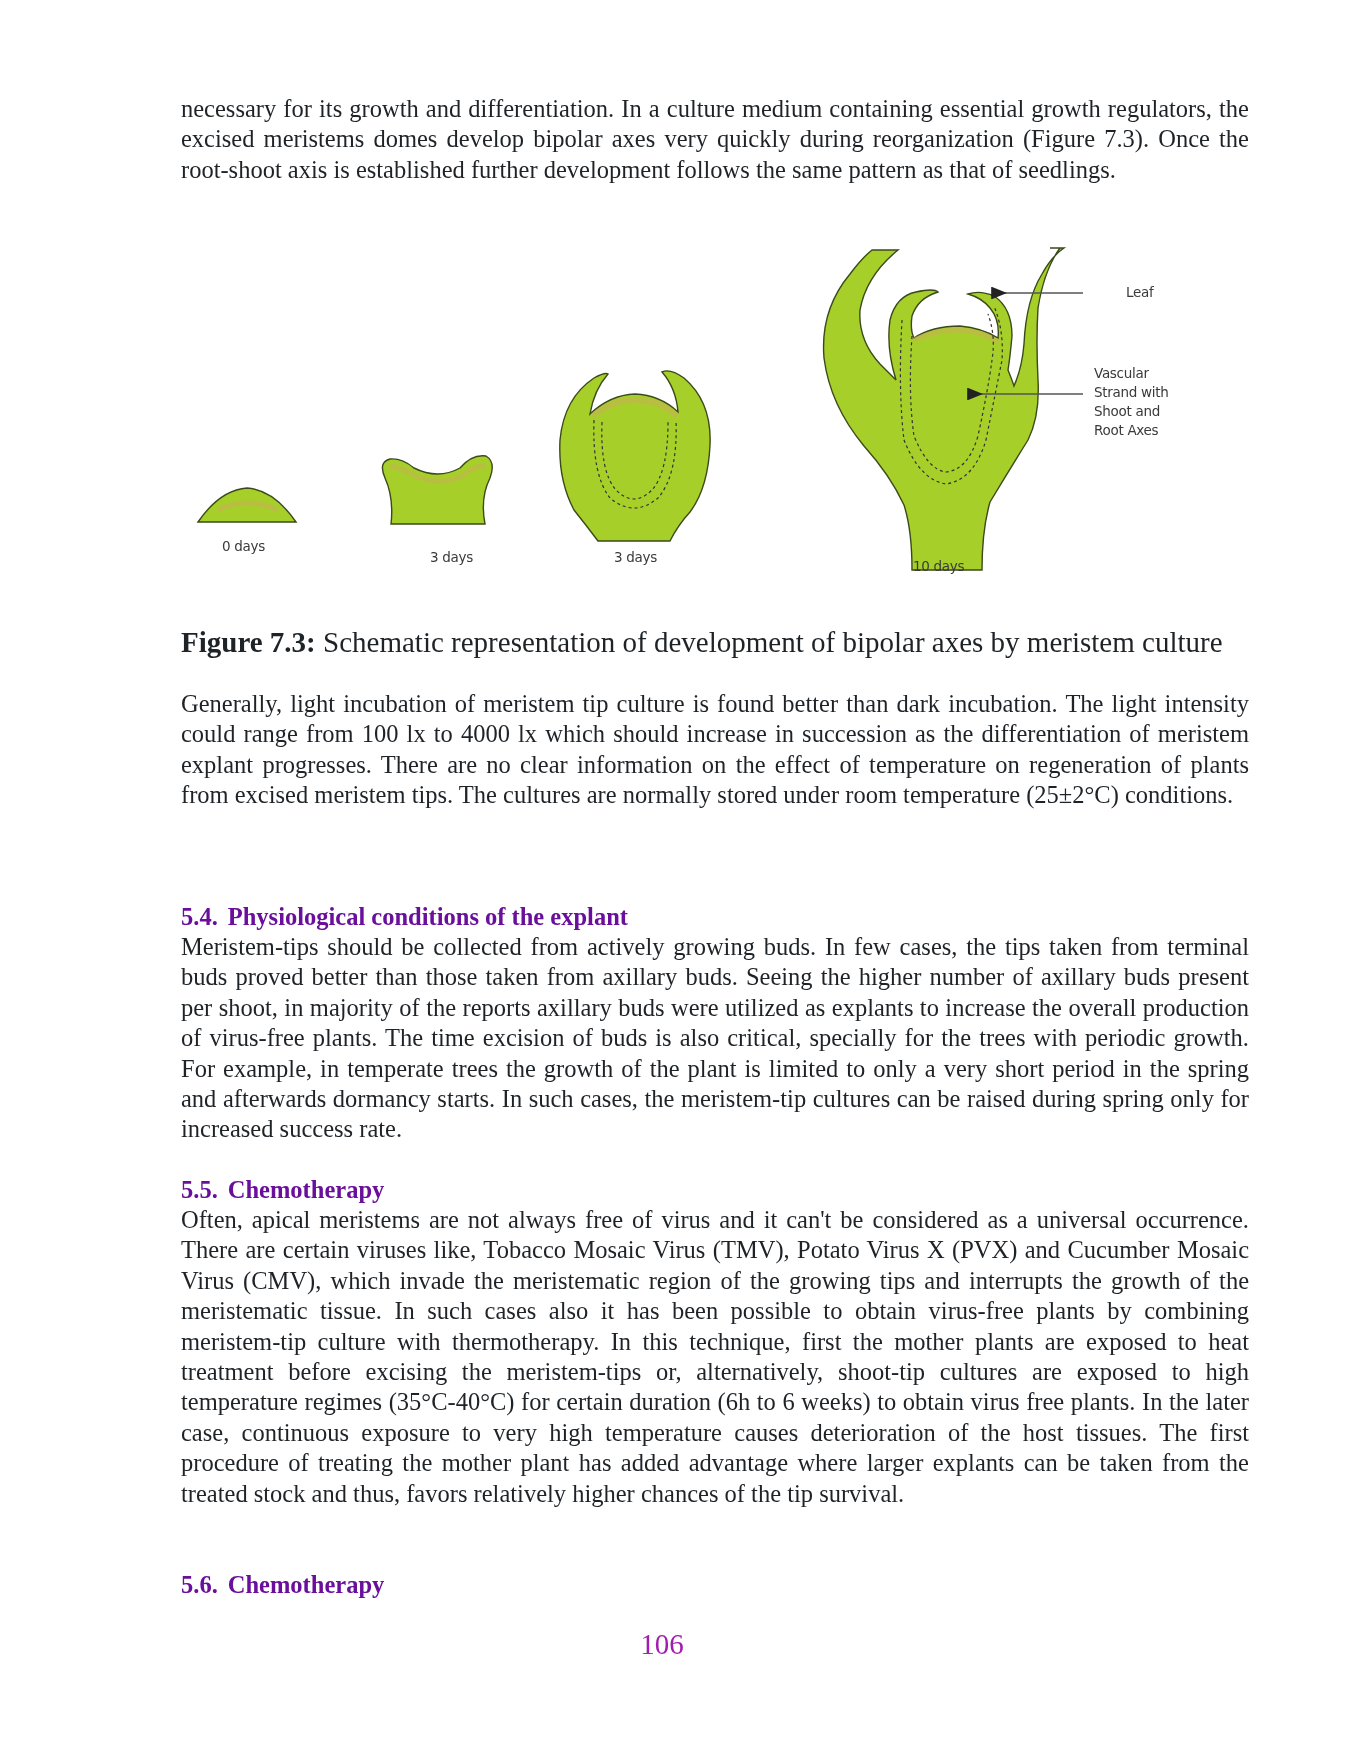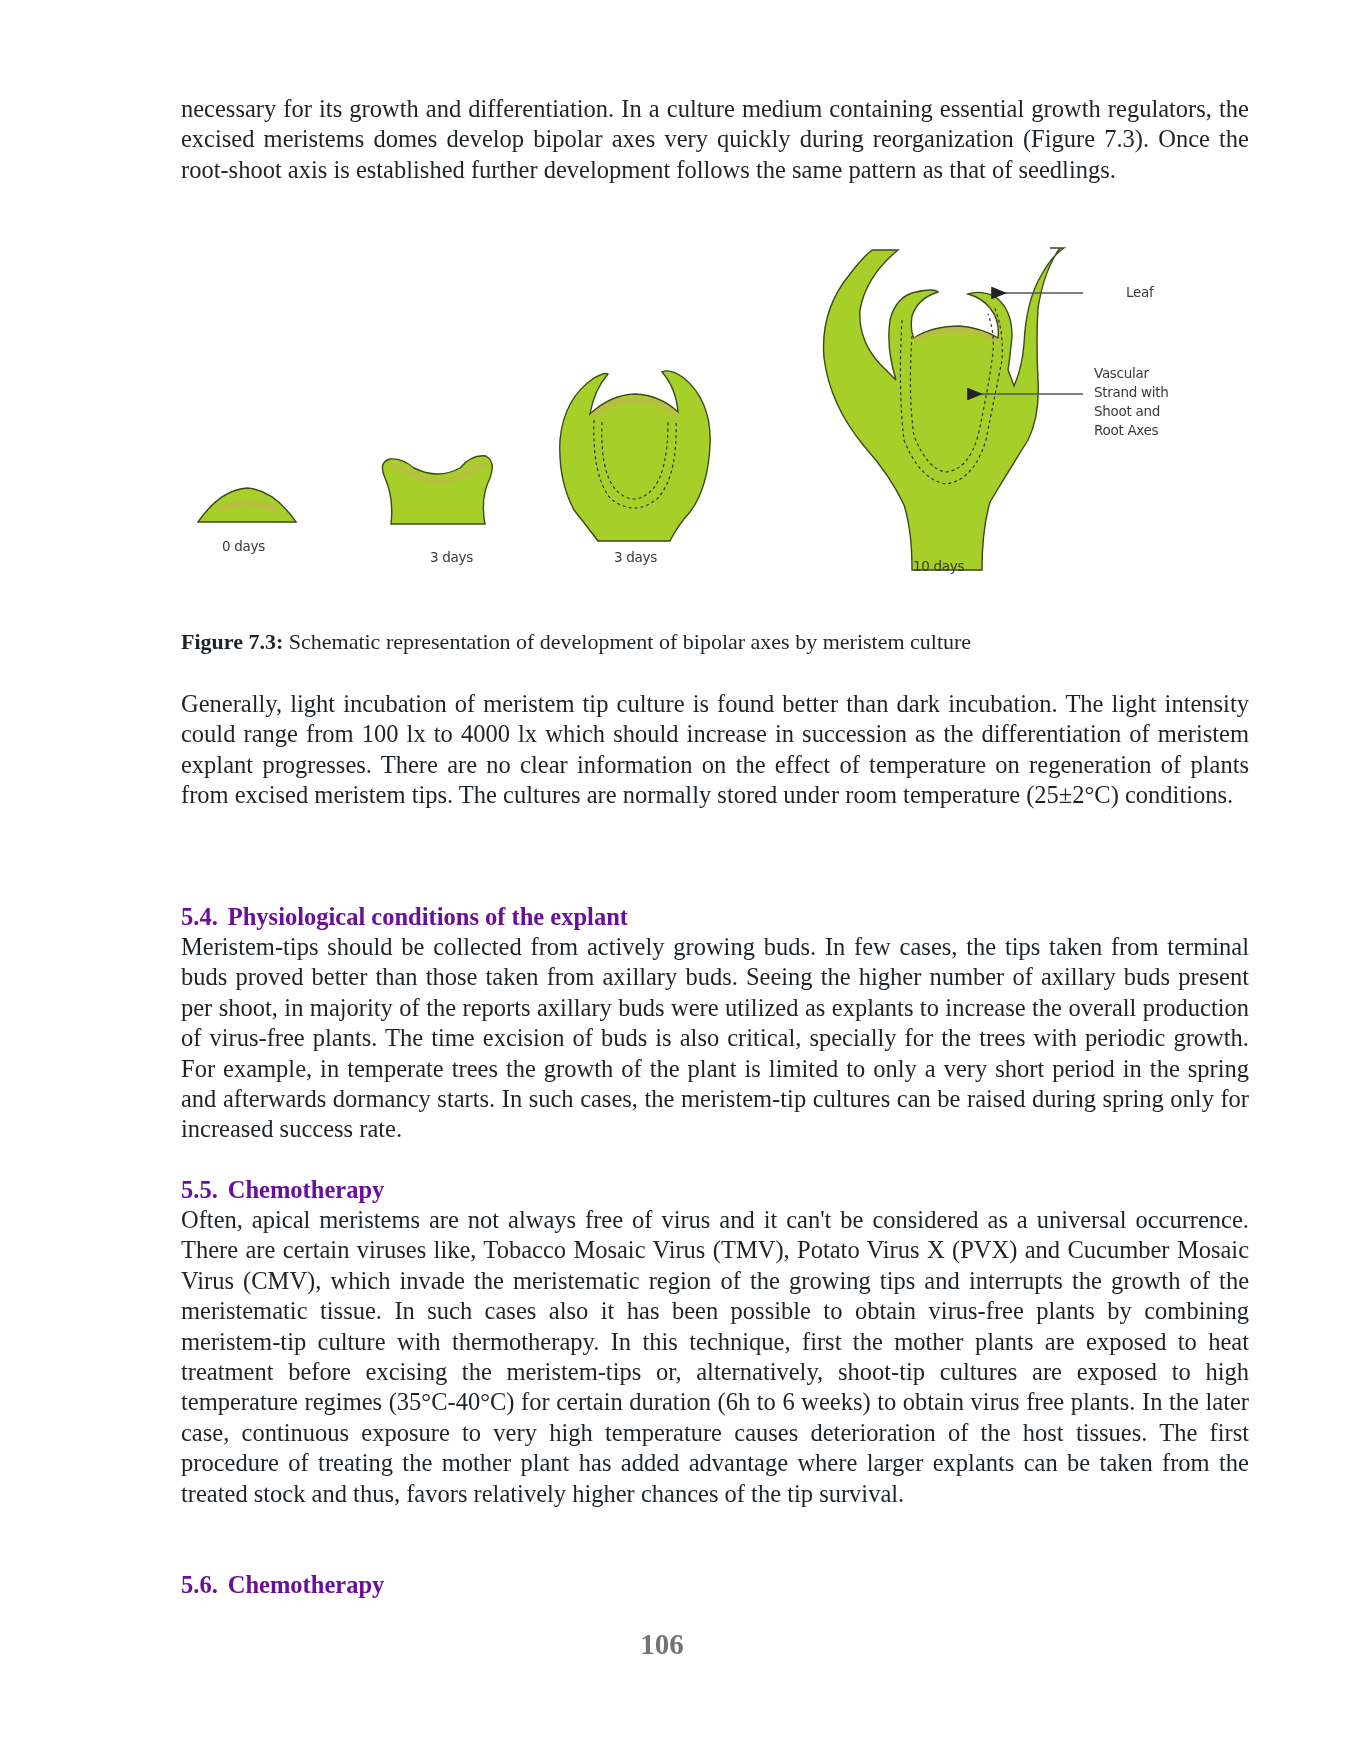--- a/index.html
+++ b/index.html
@@ -2,33 +2,33 @@
 <html><head>
 <meta charset="utf-8">
 <style>
   html, body { margin: 0; padding: 0; background: #ffffff; }
   body { width: 1348px; height: 1744px; position: relative; overflow: hidden;
          font-family: "Liberation Serif", serif; color: #1e2327; }
   .page { position: absolute; left: 181px; width: 1068px; }
   .para { font-size: 24.5px; line-height: 30.4px; text-align: justify; margin: 0; }
   .heading { font-size: 24.5px; line-height: 30px; font-weight: bold; color: #6a0e9c; margin: 0; }
   .heading .num { margin-right: 10px; }
-  .caption { font-size: 22px; line-height: 30px; margin: 0; }
+  .caption { font-size: 29px; line-height: 30px; margin: 0; }
   .caption b { font-weight: bold; }
   #intro { top: 94px; }
   #figure { position: absolute; left: 190px; top: 240px; width: 1000px; height: 345px; }
   #caption { top: 627px; }
   #s53 { top: 689px; }
   #s54 { top: 902px; }
   #s55 { top: 1175px; }
   #s56 { top: 1570px; }
   .fig-label { position: absolute; font-family: "DejaVu Sans", sans-serif; font-size: 13.5px;
                color: #3a3a3a; letter-spacing: -0.3px; line-height: 19px; }
   .page-number { position: absolute; top: 1628px; left: 0; width: 1324px; text-align: center;
-                 font-family: "Liberation Serif", serif; font-weight: bold; font-size: 29px; color: #737373; }
+                 font-family: "Liberation Serif", serif; font-weight: normal; font-size: 29px; color: #a21caf; }
 </style>
 </head>
 <body>
 
 <div class="page" id="intro">
   <p class="para">necessary for its growth and differentiation. In a culture medium containing essential growth regulators, the excised meristems domes develop bipolar axes very quickly during reorganization (Figure 7.3). Once the root-shoot axis is established further development follows the same pattern as that of seedlings.</p>
 </div>
 
 <div id="figure">
   <svg width="1000" height="345" viewBox="0 0 1000 345" xmlns="http://www.w3.org/2000/svg">

